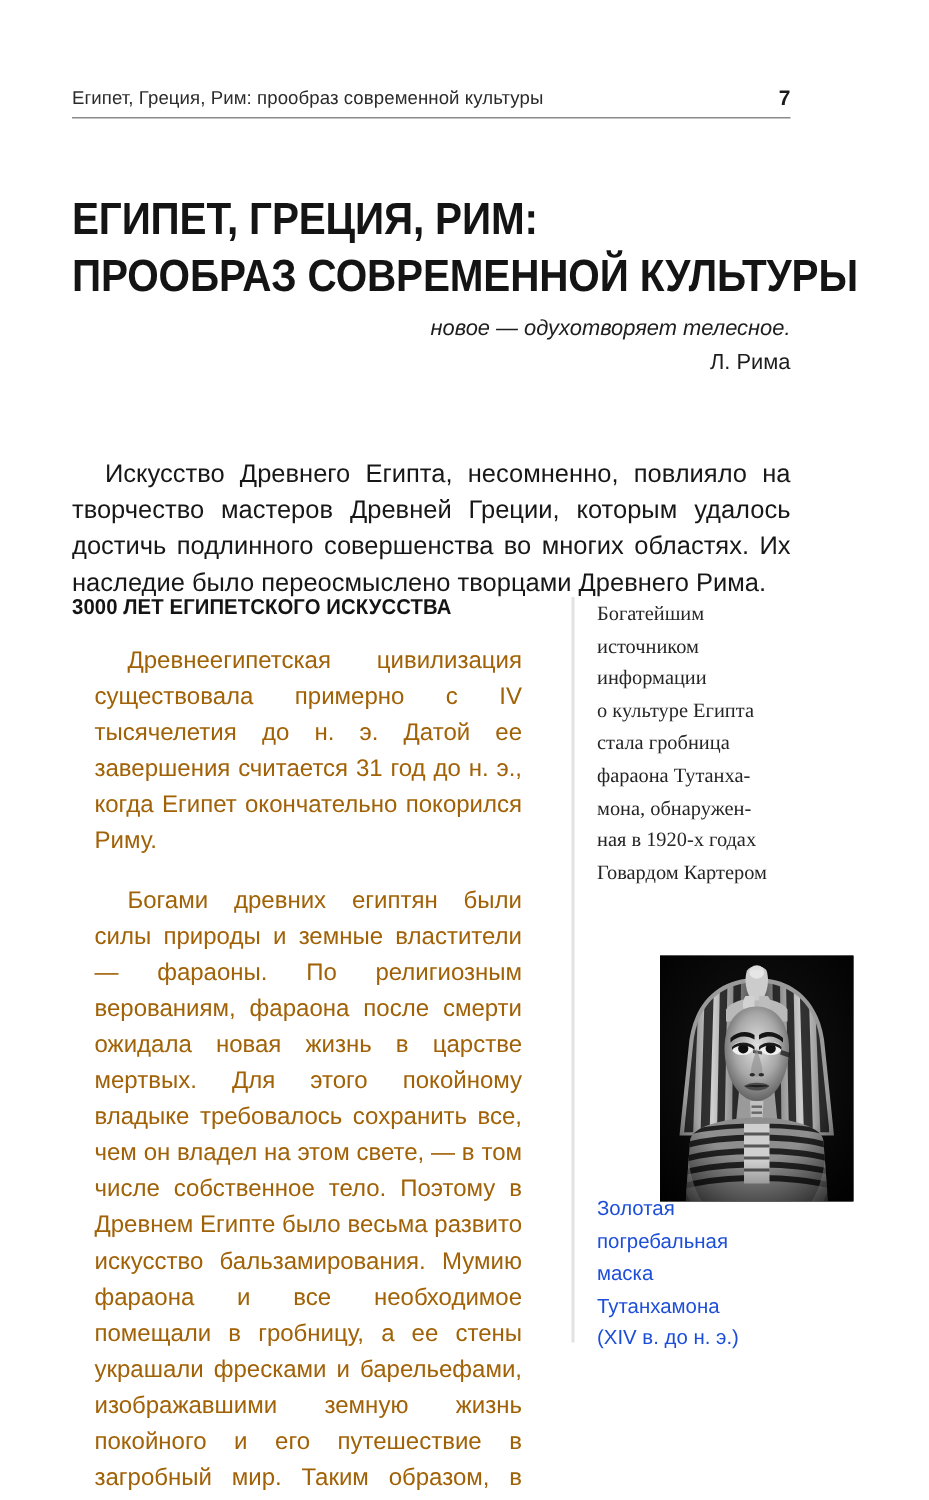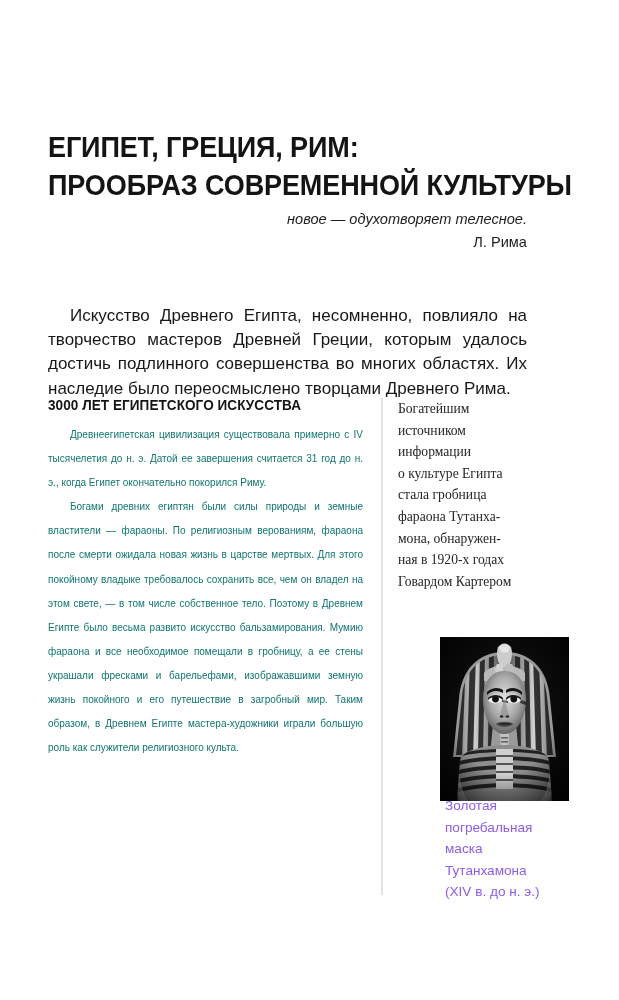--- a/index.html
+++ b/index.html
@@ -124,26 +124,26 @@
     font-size: 14.4px;
     line-height: 18px;
     letter-spacing: 0.005em;
     color: #141414;
     transform: scaleX(0.94);
     transform-origin: left top;
     margin: 0 0 9px 0;
     white-space: nowrap;
   }
   .body-p {
-    margin: 0;
-    font-size: 10px;
+    margin: 15px;
+    font-size: 16px;
     line-height: 24.1px;
     text-align: justify;
     text-indent: 22px;
-    color: #0f766e;
+    color: #a16207;
   }
 
   
   .col-rule {
     position: absolute;
     left: 381px;
     top: 398px;
     width: 2px;
     height: 497px;
     background: #e2e2e2;
@@ -180,30 +180,34 @@
     background: #0b0b0b;
   }
 
   .figcaption {
     position: absolute;
     left: 398px;
     top: 795px;
     width: 150px;
     font-size: 13.6px;
     line-height: 21.6px;
-    color: #8b5cf6;
-    margin-left: 47px;
+    color: #1d4ed8;
   }
   .figcaption .ln { display: block; white-space: nowrap; }
 </style>
 </head>
 <body>
 
 <div class="page">
 
+  <div class="runhead">
+    <div class="runhead-title">Египет, Греция, Рим: прообраз современной культуры</div>
+    <div class="runhead-folio">7</div>
+    <div class="runhead-rule"></div>
+  </div>
 
   <h1 class="chapter-title">
     <span class="tl">ЕГИПЕТ, ГРЕЦИЯ, РИМ:</span>
     <span class="tl">ПРООБРАЗ СОВРЕМЕННОЙ КУЛЬТУРЫ</span>
   </h1>
 
   <div class="epigraph">
     <span class="epigraph-quote">новое — одухотворяет телесное.</span>
     <span class="epigraph-author">Л. Рима</span>
   </div>

